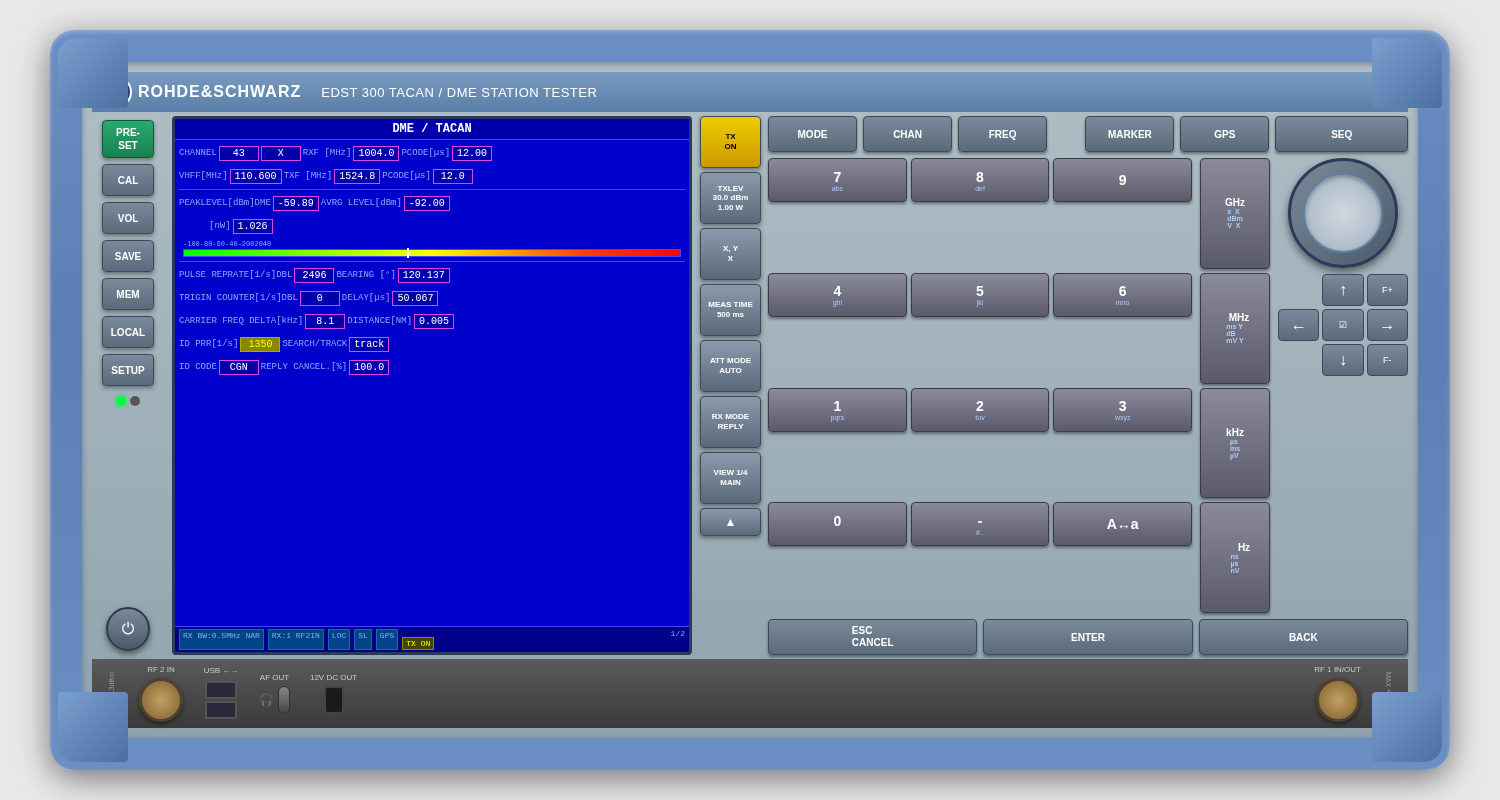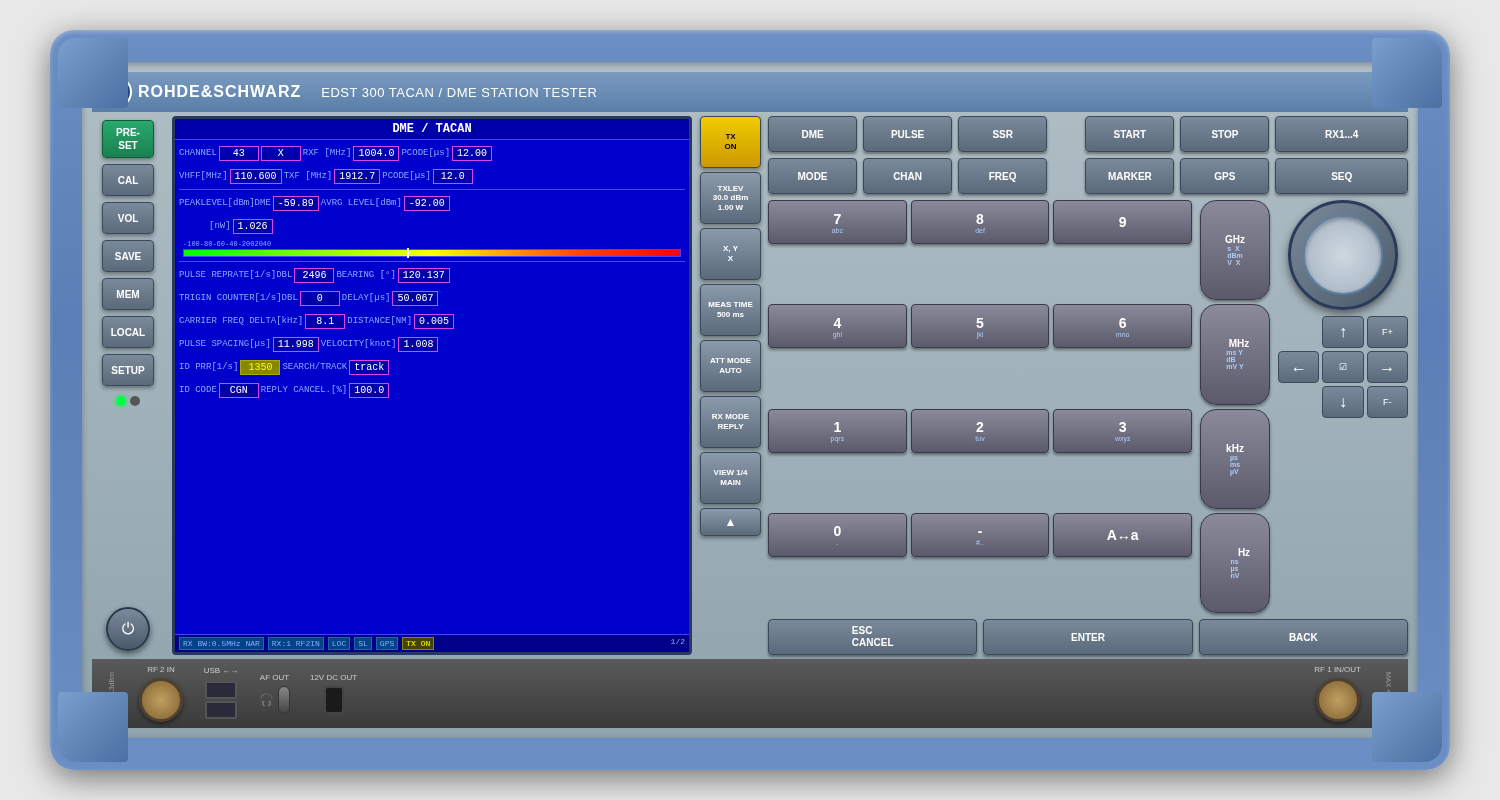--- a/index.html
+++ b/index.html
@@ -341,21 +341,21 @@
       flex-direction: column;
       gap: 4px;
       width: 70px;
     }
 
     .unit-btn {
       flex: 1;
       height: 44px;
       background: linear-gradient(180deg, #8a8a9a, #5a5a6a);
       border: 1px solid #3a3a4a;
-      border-radius: 16px;
+      border-radius: 4px;
       color: white;
       font-size: 10px;
       font-weight: bold;
       cursor: pointer;
       display: flex;
       flex-direction: column;
       align-items: center;
       justify-content: center;
       box-shadow: 0 2px 3px rgba(0,0,0,0.4);
     }
@@ -505,20 +505,21 @@
       color: #88aaff;
       font-size: 8px;
       padding: 1px 3px;
       border: 1px solid #2266aa;
     }
 
     .status-tag.yellow {
       background: #444400;
       color: #ffff00;
       border-color: #888800;
+      margin-top: 8px;
     }
 
     .divider-line {
       height: 1px;
       background: #4444ff;
       margin: 1px 0;
     }
 
     .softkey-label {
       color: white;
@@ -578,21 +579,21 @@
               <span class="screen-label">RXF [MHz]</span>
               <span class="screen-value">1004.0</span>
               <span class="screen-label">PCODE[µs]</span>
               <span class="screen-value">12.00</span>
             </div>
 
             <div class="screen-row">
               <span class="screen-label">VHFF[MHz]</span>
               <span class="screen-value">110.600</span>
               <span class="screen-label">TXF [MHz]</span>
-              <span class="screen-value">1912.7</span>
+              <span class="screen-value">1524.8</span>
               <span class="screen-label">PCODE[µs]</span>
               <span class="screen-value">12.0</span>
             </div>
             <div class="divider-line"></div>
 
             <div class="screen-row">
               <span class="screen-label">PEAKLEVEL[dBm]DME</span>
               <span class="screen-value">-59.89</span>
               <span class="screen-label">AVRG LEVEL[dBm]</span>
               <span class="screen-value">-92.00</span>
@@ -632,26 +633,20 @@
               <span class="screen-label">DELAY[µs]</span>
               <span class="screen-value">50.067</span>
             </div>
             <div class="screen-row">
               <span class="screen-label">CARRIER FREQ DELTA[kHz]</span>
               <span class="screen-value">8.1</span>
               <span class="screen-label">DISTANCE[NM]</span>
               <span class="screen-value">0.005</span>
             </div>
             <div class="screen-row">
-              <span class="screen-label">PULSE SPACING[µs]</span>
-              <span class="screen-value">11.998</span>
-              <span class="screen-label">VELOCITY[knot]</span>
-              <span class="screen-value">1.008</span>
-            </div>
-            <div class="screen-row">
               <span class="screen-label">ID PRR[1/s]</span>
               <span class="screen-value yellow">1350</span>
               <span class="screen-label">SEARCH/TRACK</span>
               <span class="screen-value">track</span>
             </div>
             <div class="screen-row">
               <span class="screen-label">ID CODE</span>
               <span class="screen-value">CGN</span>
               <span class="screen-label">REPLY CANCEL.[%]</span>
               <span class="screen-value">100.0</span>
@@ -692,29 +687,20 @@
         <div class="softkey-btn">
           <span class="softkey-label">VIEW 1/4<br>MAIN</span>
         </div>
         <div class="softkey-btn" style="height:28px;">
           <span style="color:white;font-size:12px;">▲</span>
         </div>
       </div>
 
       <div class="right-panel">
 
-        <div class="func-row">
-          <div class="func-btn">DME</div>
-          <div class="func-btn">PULSE</div>
-          <div class="func-btn">SSR</div>
-          <div style="flex:0.3;"></div>
-          <div class="func-btn">START</div>
-          <div class="func-btn">STOP</div>
-          <div class="func-btn wide">RX1...4</div>
-        </div>
 
         <div class="func-row">
           <div class="func-btn">MODE</div>
           <div class="func-btn">CHAN</div>
           <div class="func-btn">FREQ</div>
           <div style="flex:0.3;"></div>
           <div class="func-btn">MARKER</div>
           <div class="func-btn">GPS</div>
           <div class="func-btn wide">SEQ</div>
         </div>

